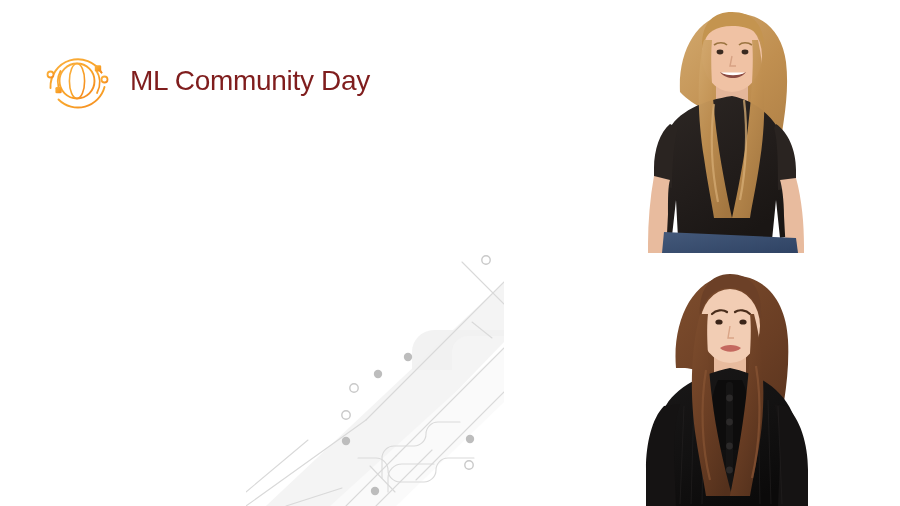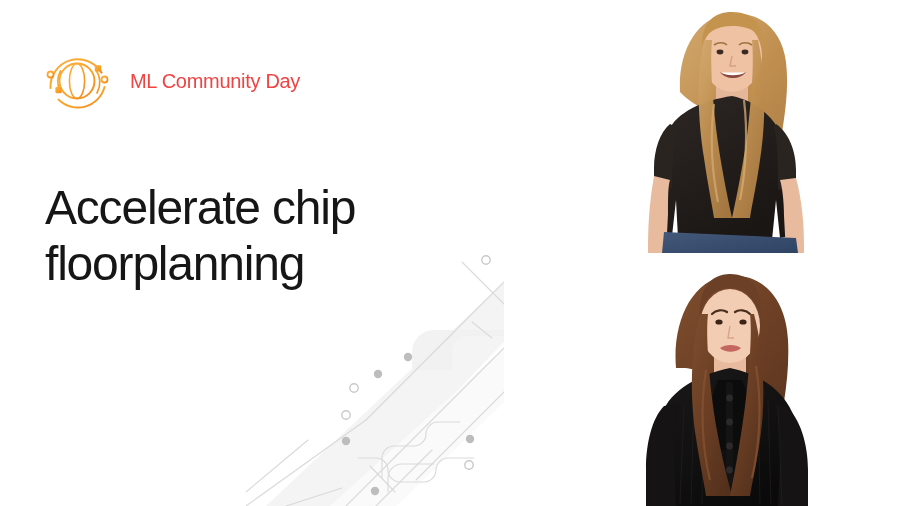--- a/index.html
+++ b/index.html
@@ -28,24 +28,24 @@
     align-items: center;
     gap: 14px;
   }
   .brand-mark {
     width: 78px;
     height: 78px;
     display: block;
   }
   .brand-title {
     font-family: "Liberation Sans", sans-serif;
-    font-size: 20px;
+    font-size: 28px;
     font-weight: 400;
     letter-spacing: -0.3px;
-    color: #ef4444;
+    color: #7f1d1d;
     white-space: nowrap;
     line-height: 1;
   }
 
   
   .headline {
     position: absolute;
     left: 45px;
     top: 148px;
     width: 430px;
@@ -135,21 +135,20 @@
         <rect x="17.4" y="45" width="6.2" height="6.2" rx="1.3" fill="url(#orangeGrad)"></rect>
 
         <rect x="56.8" y="23.2" width="6.4" height="6.4" rx="1.3" fill="url(#orangeGrad)"></rect>
 
         <circle cx="66.5" cy="37.5" r="3" fill="#ffffff" stroke="url(#orangeGrad)" stroke-width="1.8"></circle>
       </svg>
     </span>
     <span class="brand-title">ML Community Day</span>
   </div>
 
-  <h1 class="headline">Accelerate chip floorplanning</h1>
 
   <div class="circuit">
     <svg width="258" height="254" viewBox="0 0 258 254" xmlns="http://www.w3.org/2000/svg">
       <defs>
         <linearGradient id="ribbonFade" x1="0" y1="1" x2="1" y2="0">
           <stop offset="0%" stop-color="#fafafa"></stop>
           <stop offset="100%" stop-color="#eeeeee"></stop>
         </linearGradient>
         <clipPath id="decoClip">
           <rect x="0" y="0" width="258" height="254"></rect>

